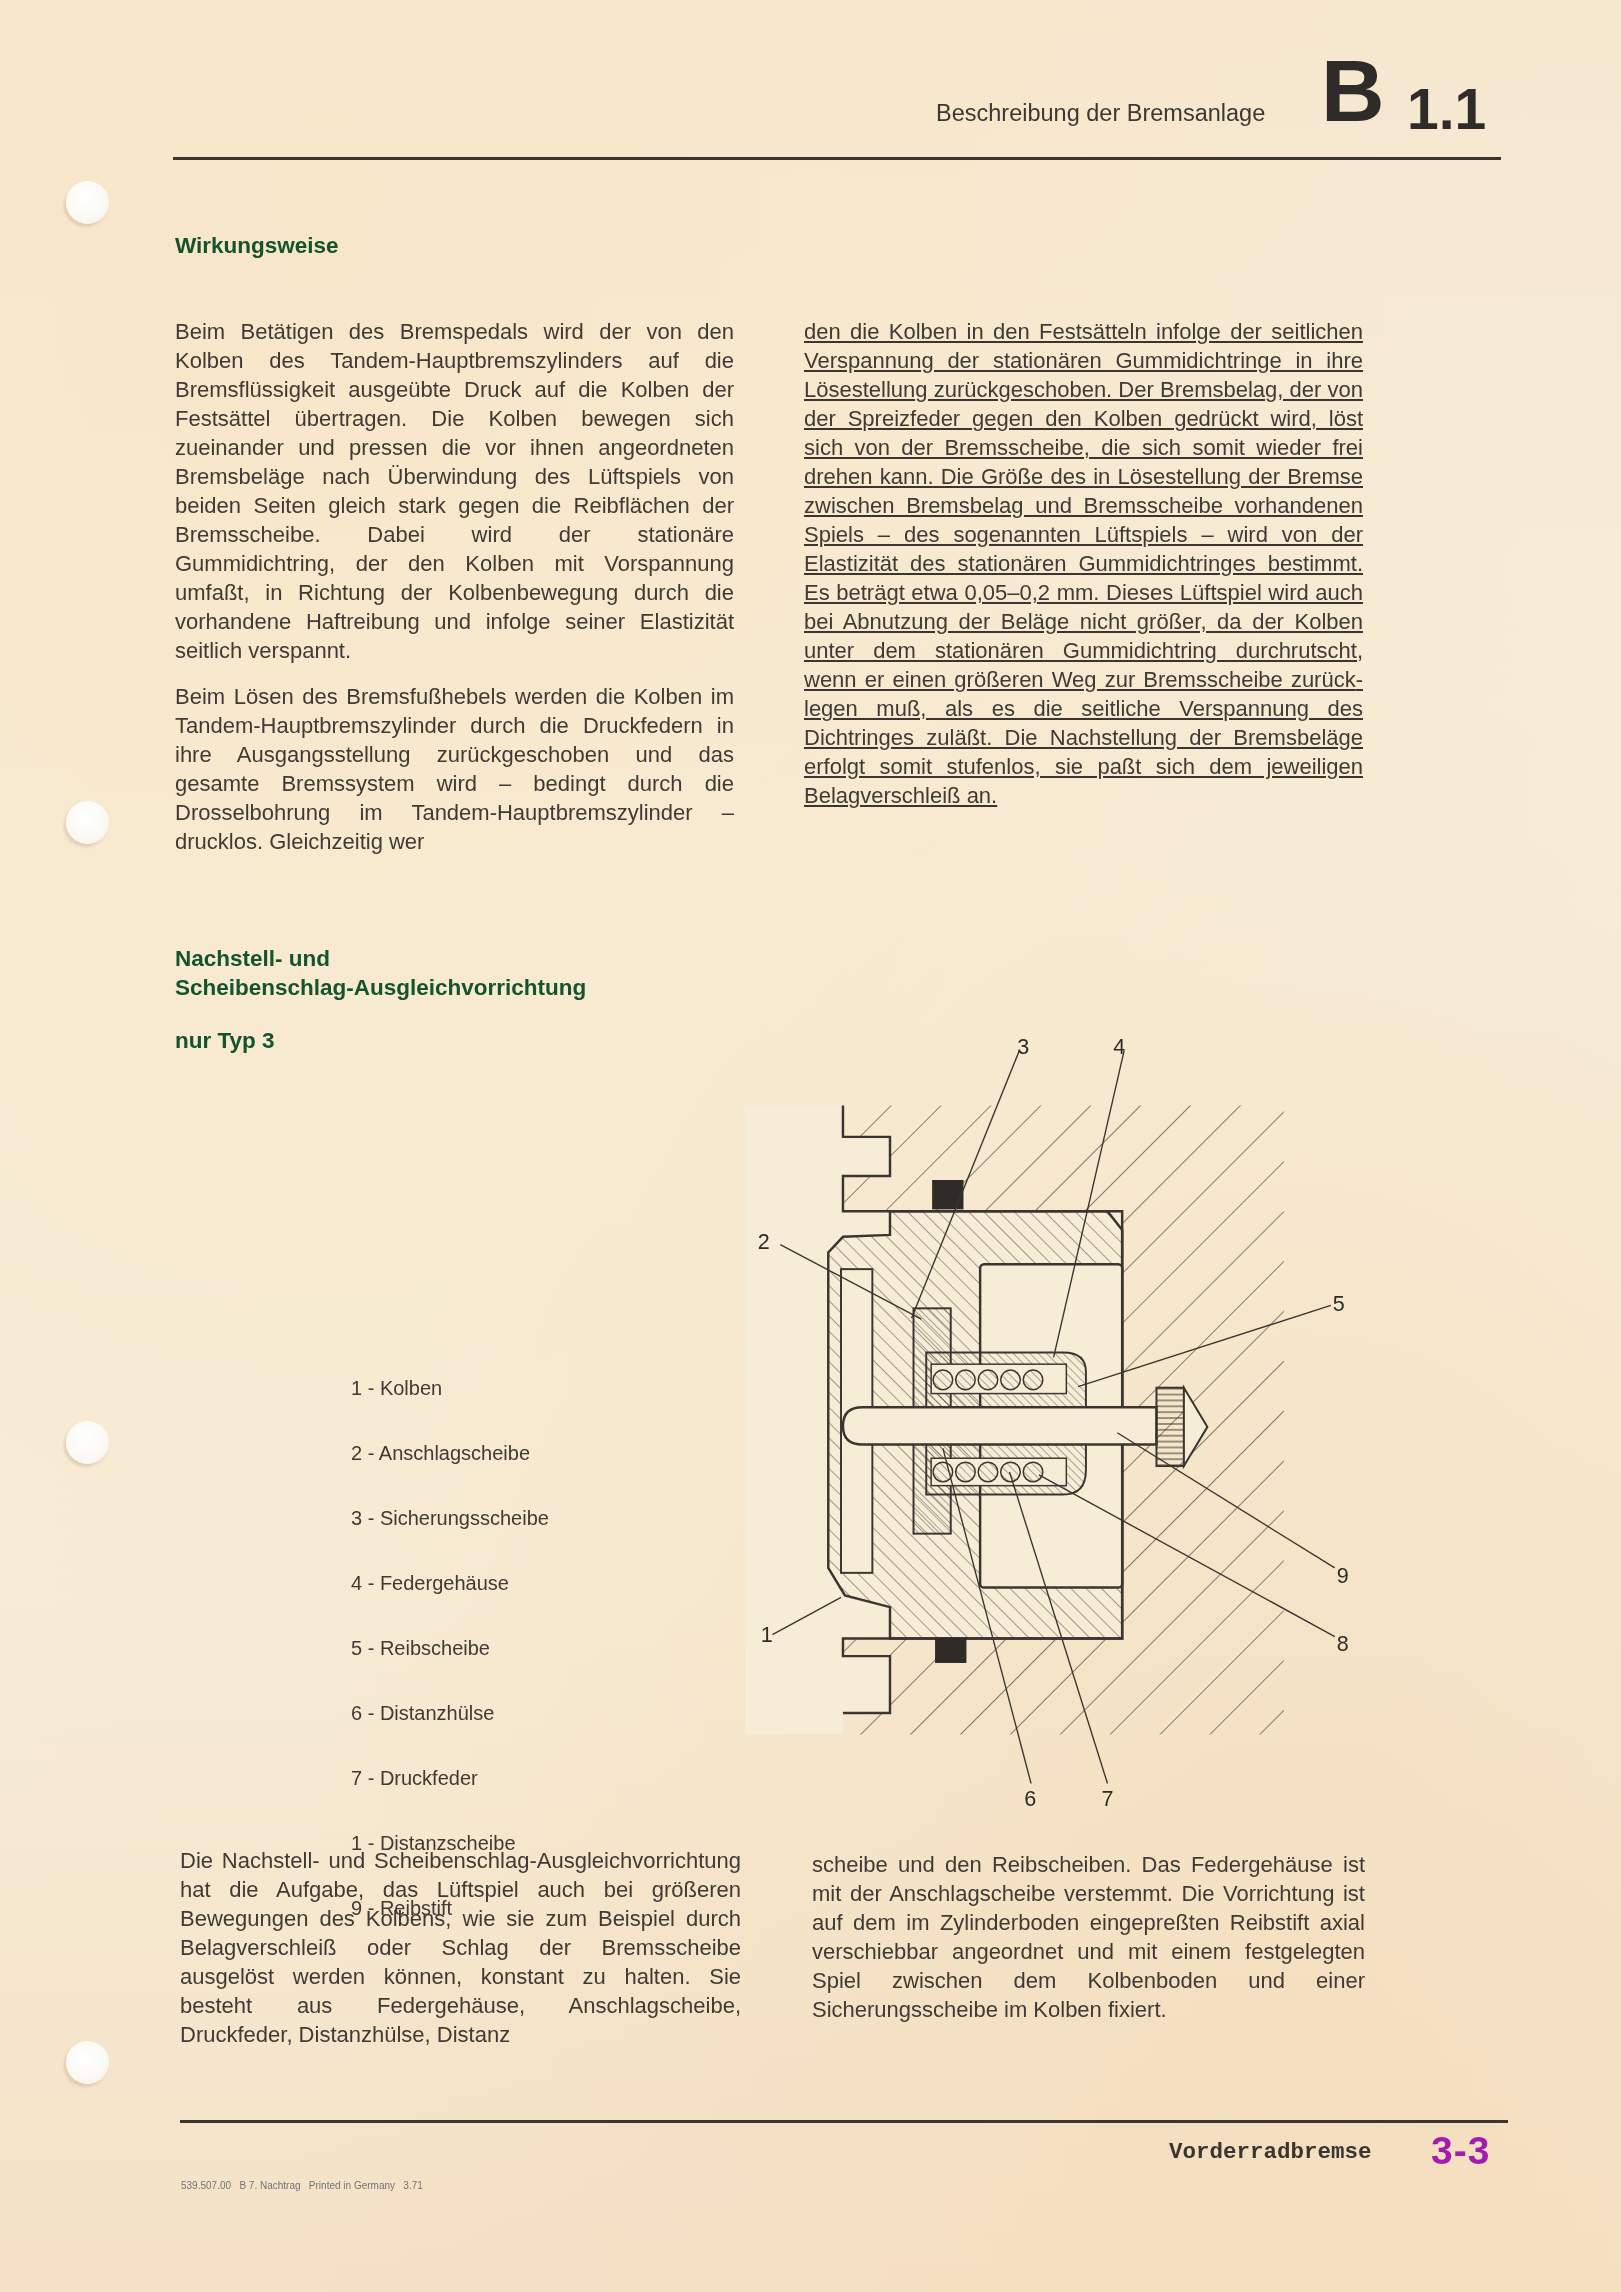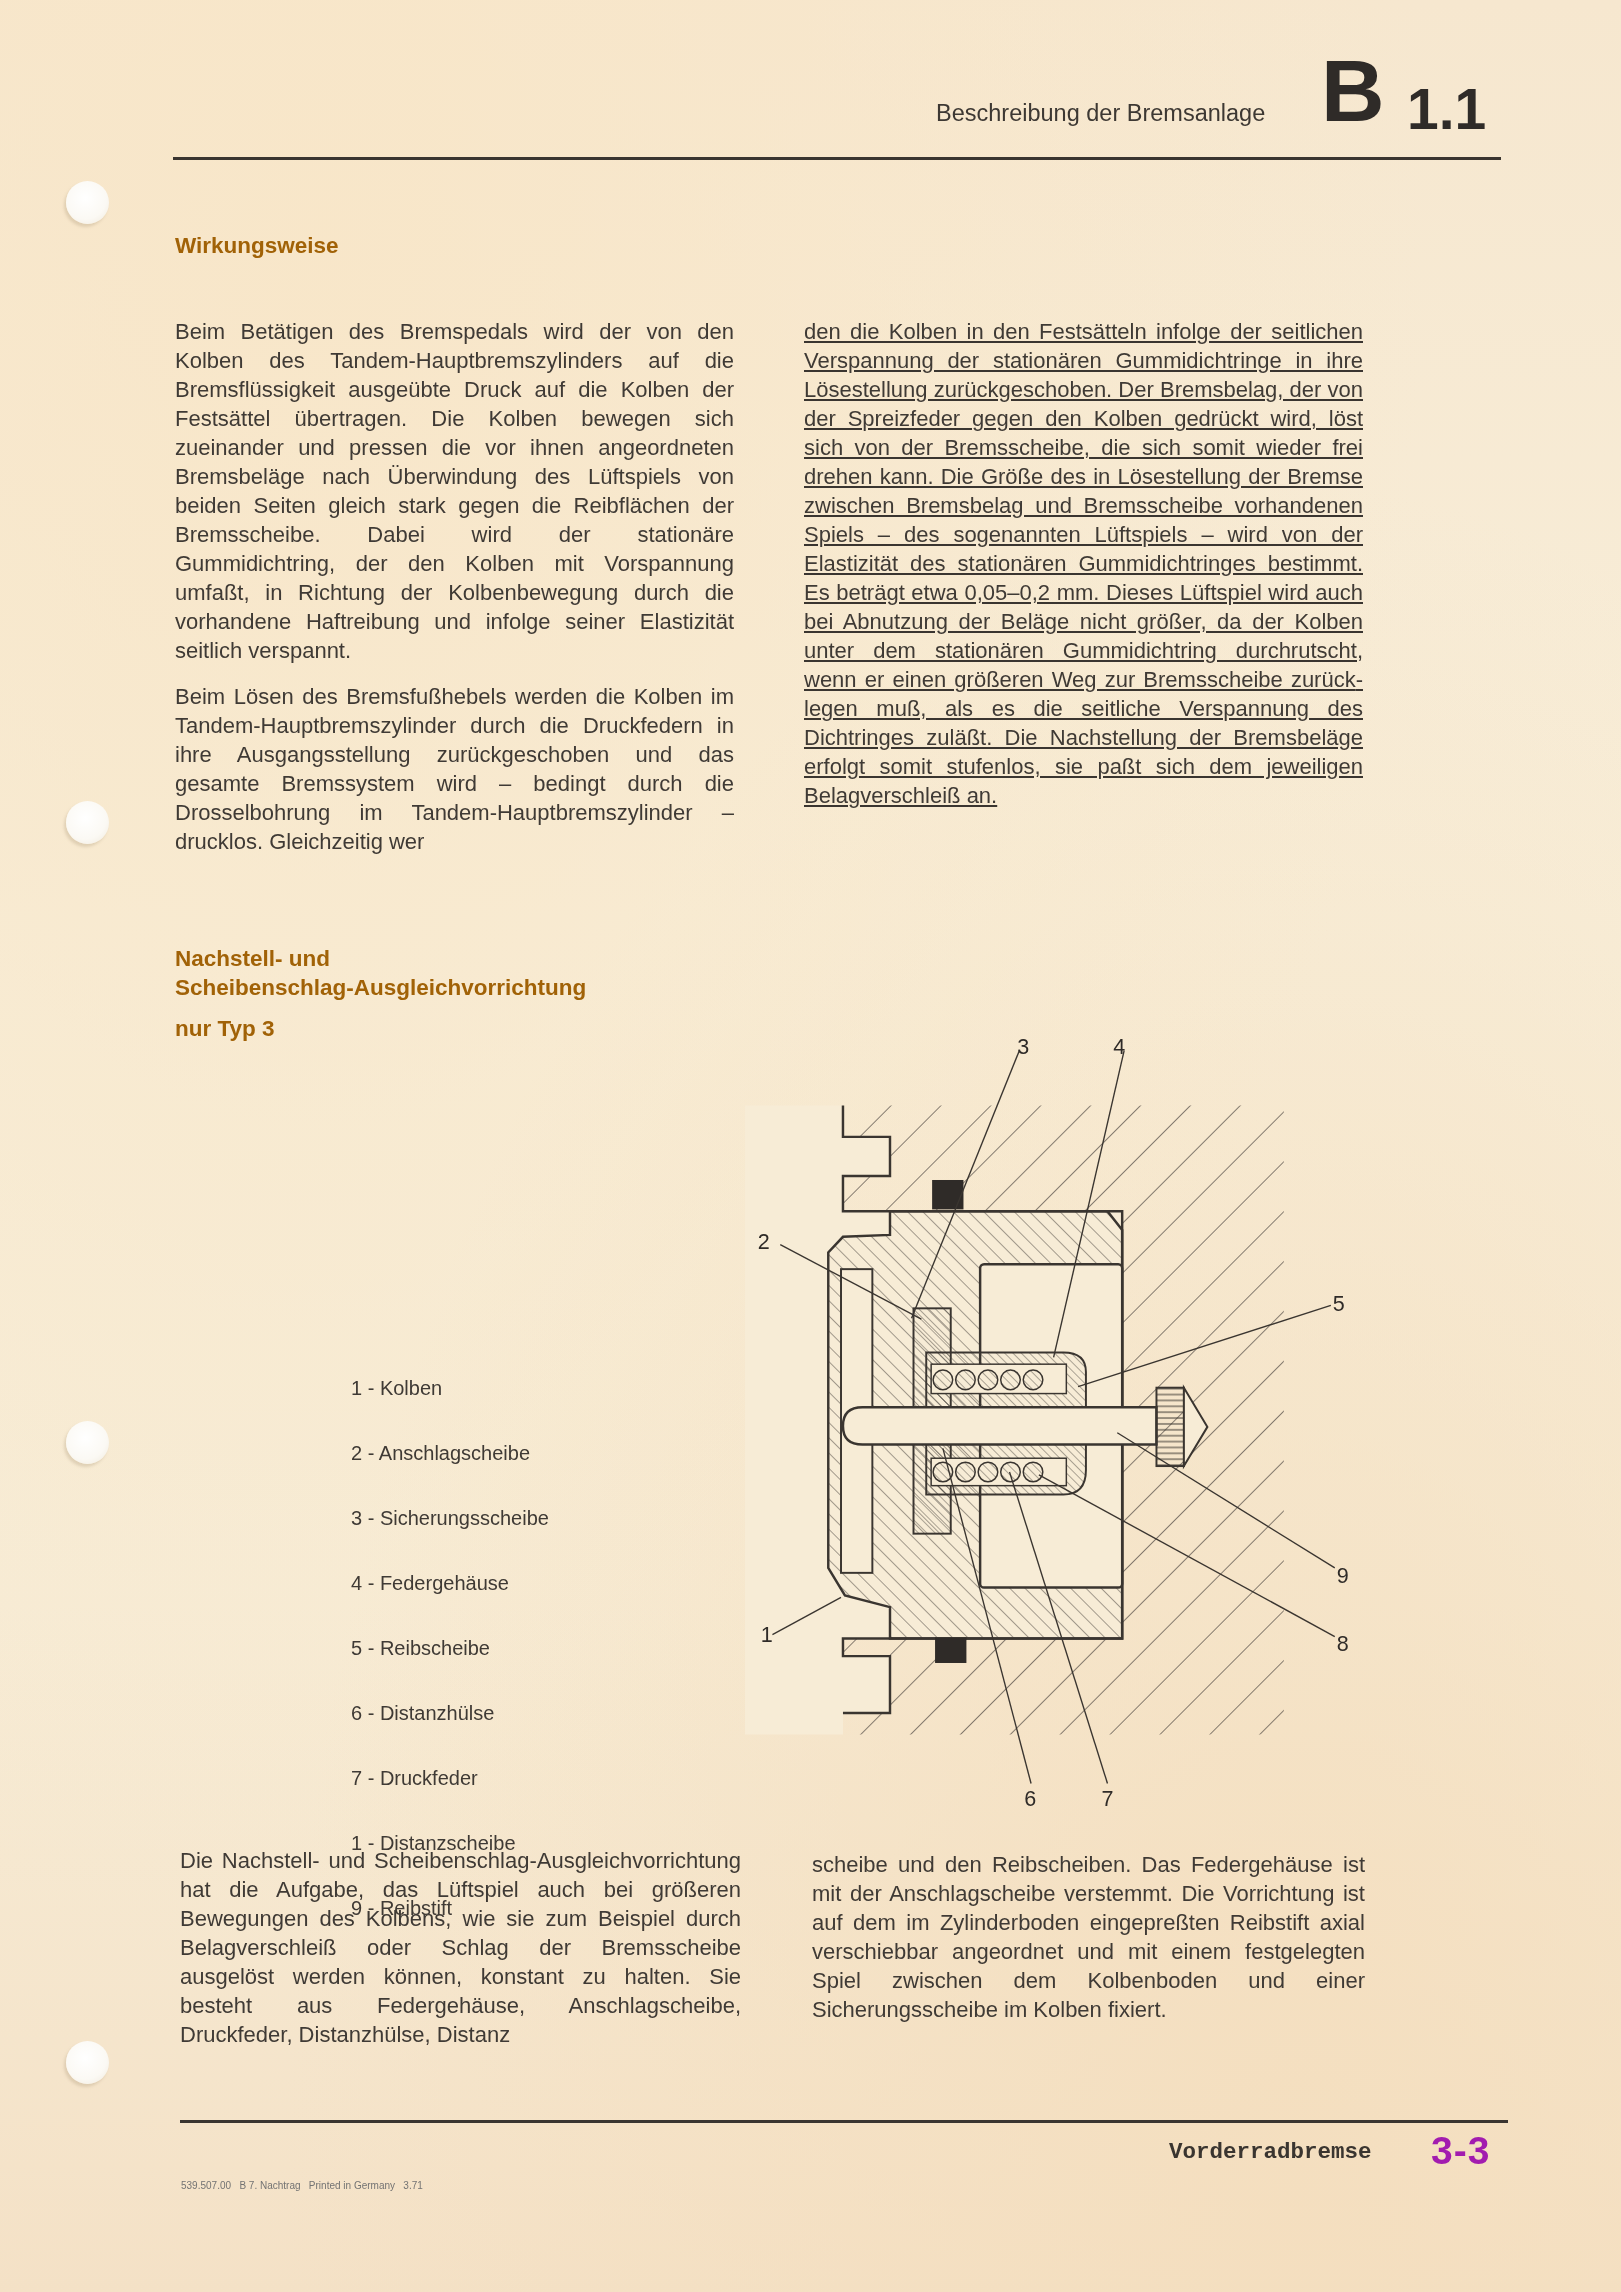--- a/index.html
+++ b/index.html
@@ -16,21 +16,21 @@
   .abs { position: absolute; }
   .punch {
     position: absolute; width: 43px; height: 43px; border-radius: 50%;
     background: radial-gradient(circle at 45% 40%, #ffffff 0%, #fbf9f4 60%, #efe8da 100%);
     box-shadow: -2px 2.9px 2.9px rgba(180,160,130,0.35);
   }
   .header-title { left: 936px; top: 100px; font-size: 23.5px; color: #3d3833; }
   .header-code { left: 1321px; top: 47px; font-size: 88px; font-weight: bold; color: #2f2b28; line-height: 1; letter-spacing: -2px; }
   .header-sub { left: 1407px; top: 81px; font-size: 57px; font-weight: bold; color: #2f2b28; line-height: 1; }
   .rule { background: #3a3530; height: 2.9px; }
-  .h-section { font-size: 22.5px; font-weight: bold; color: #a16207; line-height: 29px; }
+  .h-section { font-size: 22.5px; font-weight: bold; color: #14532d; line-height: 29px; }
   .para {
     font-size: 22px; line-height: 29px; text-align: justify; color: #3f3a35;
     hyphens: manual;
   }
   .legend { font-size: 20px; line-height: 29px; color: #3f3a35; }
   .legend div { white-space: nowrap; margin-top: 36px; }
   .footer-section { font-size: 22.5px; font-weight: bold; color: #3a3530; }
   .footer-page { font-size: 39px; font-weight: bold; color: #a21caf; letter-spacing: 1px; }
   .footer-meta { font-size: 10px; color: #737373; white-space: pre; }
   svg text { font-family: "Liberation Sans", sans-serif; fill: #2f2b28; }
@@ -54,21 +54,21 @@
   <p class="para" style="margin:0 0 16.7px 0;">Beim Betätigen des Bremspedals wird der von den Kolben des Tandem-Hauptbremszylinders auf die Bremsflüssigkeit ausgeübte Druck auf die Kolben der Festsättel übertragen. Die Kolben bewegen sich zueinander und pressen die vor ihnen angeordneten Bremsbeläge nach Über­windung des Lüftspiels von beiden Seiten gleich stark gegen die Reibflächen der Bremsscheibe. Dabei wird der stationäre Gummidichtring, der den Kolben mit Vorspannung umfaßt, in Richtung der Kolbenbewegung durch die vorhandene Haft­reibung und infolge seiner Elastizität seitlich ver­spannt.</p>
   <p class="para" style="margin:0;">Beim Lösen des Bremsfußhebels werden die Kol­ben im Tandem-Hauptbremszylinder durch die Druckfedern in ihre Ausgangsstellung zurück­geschoben und das gesamte Bremssystem wird – bedingt durch die Drosselbohrung im Tandem-Hauptbremszylinder – drucklos. Gleichzeitig wer­</p>
 </div>
 <div class="abs" style="left:804px;top:317px;width:559px;text-decoration:underline;">
   <p class="para" style="margin:0;">den die Kolben in den Festsätteln infolge der seit­lichen Verspannung der stationären Gummidicht­ringe in ihre Lösestellung zurückgeschoben. Der Bremsbelag, der von der Spreizfeder gegen den Kolben gedrückt wird, löst sich von der Brems­scheibe, die sich somit wieder frei drehen kann. Die Größe des in Lösestellung der Bremse zwi­schen Bremsbelag und Bremsscheibe vorhande­nen Spiels – des sogenannten Lüftspiels – wird von der Elastizität des stationären Gummidicht­ringes bestimmt. Es beträgt etwa 0,05–0,2 mm. Dieses Lüftspiel wird auch bei Abnutzung der Be­läge nicht größer, da der Kolben unter dem statio­nären Gummidichtring durchrutscht, wenn er einen größeren Weg zur Bremsscheibe zurück­legen muß, als es die seitliche Verspannung des Dichtringes zuläßt. Die Nachstellung der Brems­beläge erfolgt somit stufenlos, sie paßt sich dem jeweiligen Belagverschleiß an.</p>
 </div>
 
 <div class="abs h-section" style="left:175px;top:944px;">
   <div>Nachstell- und</div>
   <div>Scheibenschlag-Ausgleichvorrichtung</div>
-  <div style="margin-top:12px;">nur Typ 3</div>
+  <div style="margin-top:24px;">nur Typ 3</div>
 </div>
 
 <div class="abs legend" style="left:351px;top:1338px;">
   <div>1 - Kolben</div>
   <div>2 - Anschlagscheibe</div>
   <div>3 - Sicherungsscheibe</div>
   <div>4 - Federgehäuse</div>
   <div>5 - Reibscheibe</div>
   <div>6 - Distanzhülse</div>
   <div>7 - Druckfeder</div>

